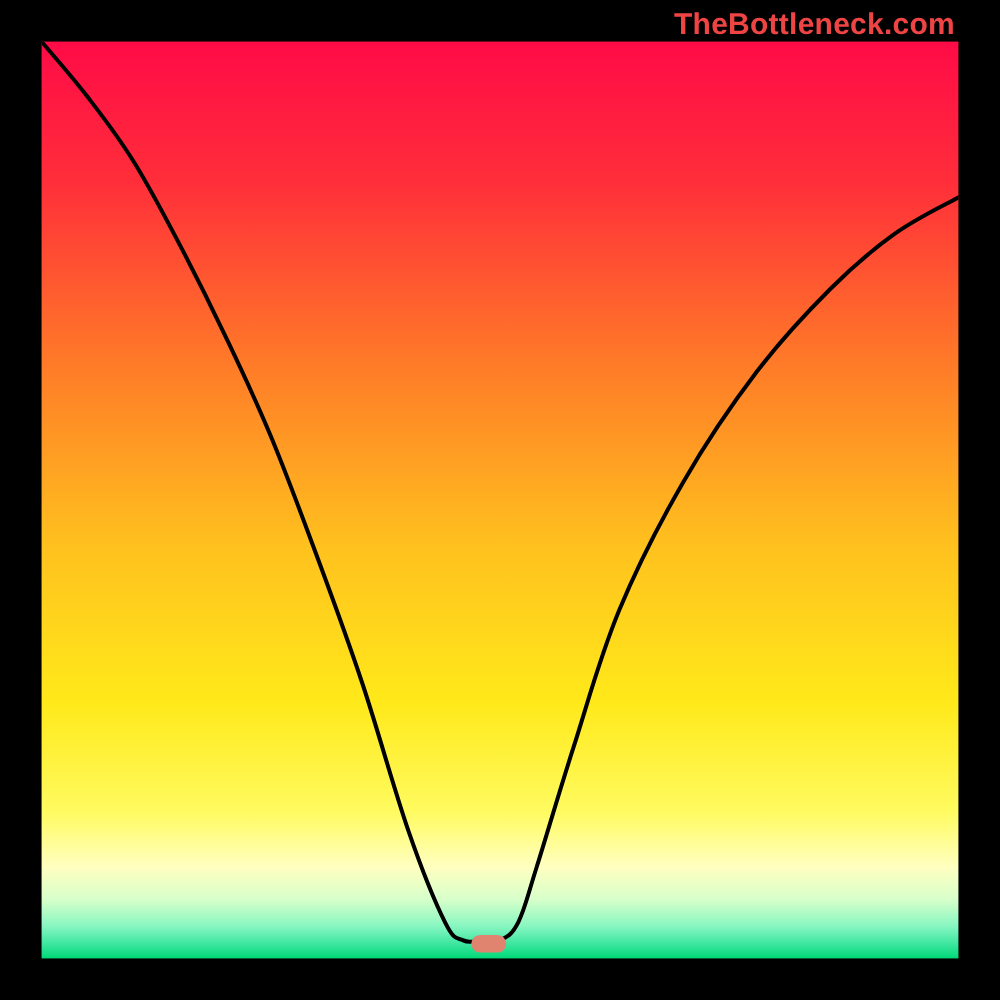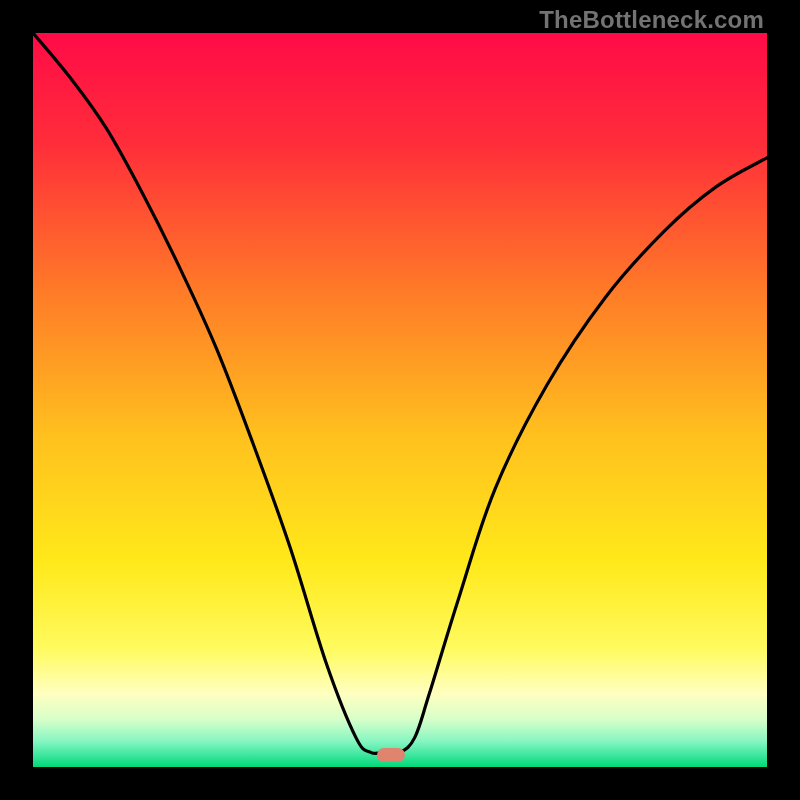--- a/index.html
+++ b/index.html
@@ -39,21 +39,21 @@
     height: 100%;
     pointer-events: none;
   }
   .watermark {
     position: absolute;
     top: 6px;
     right: 36px;
     font-family: Arial, Helvetica, sans-serif;
     font-size: 24px;
     font-weight: bold;
-    color: #737373;
+    color: #ef4444;
     letter-spacing: 0.2px;
   }
   .marker {
     position: absolute;
     width: 28px;
     height: 14px;
     border-radius: 7px;
     background: #e0836f;
     transform: translate(-50%, -50%);
   }

